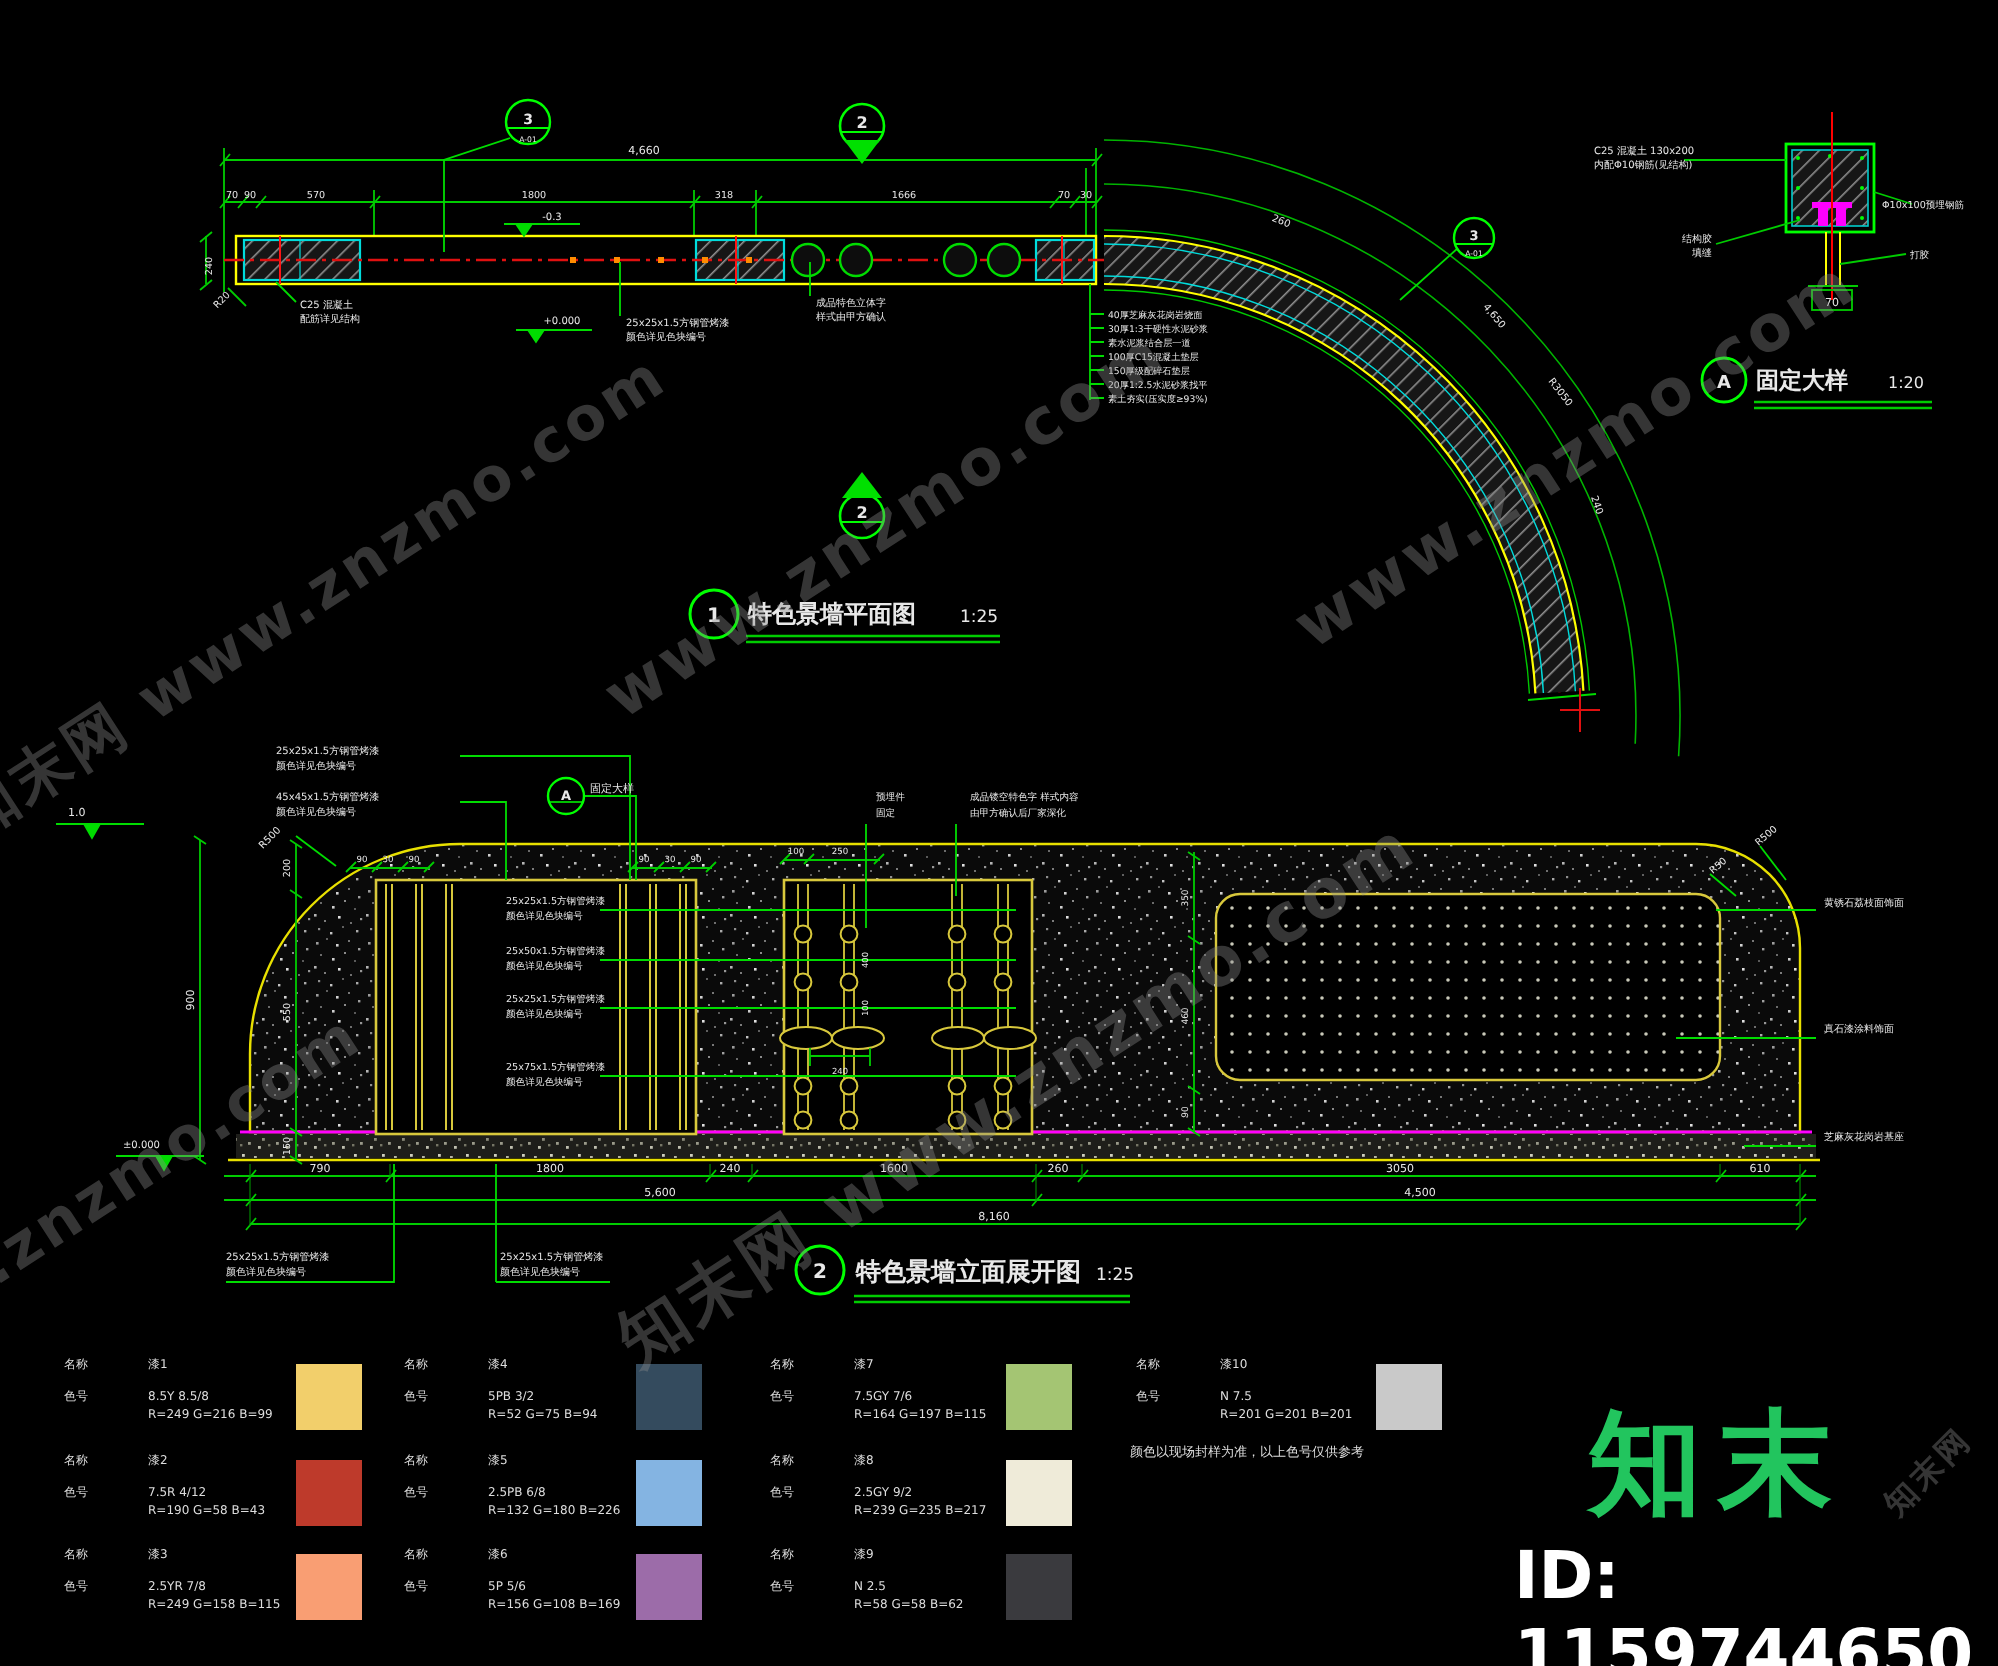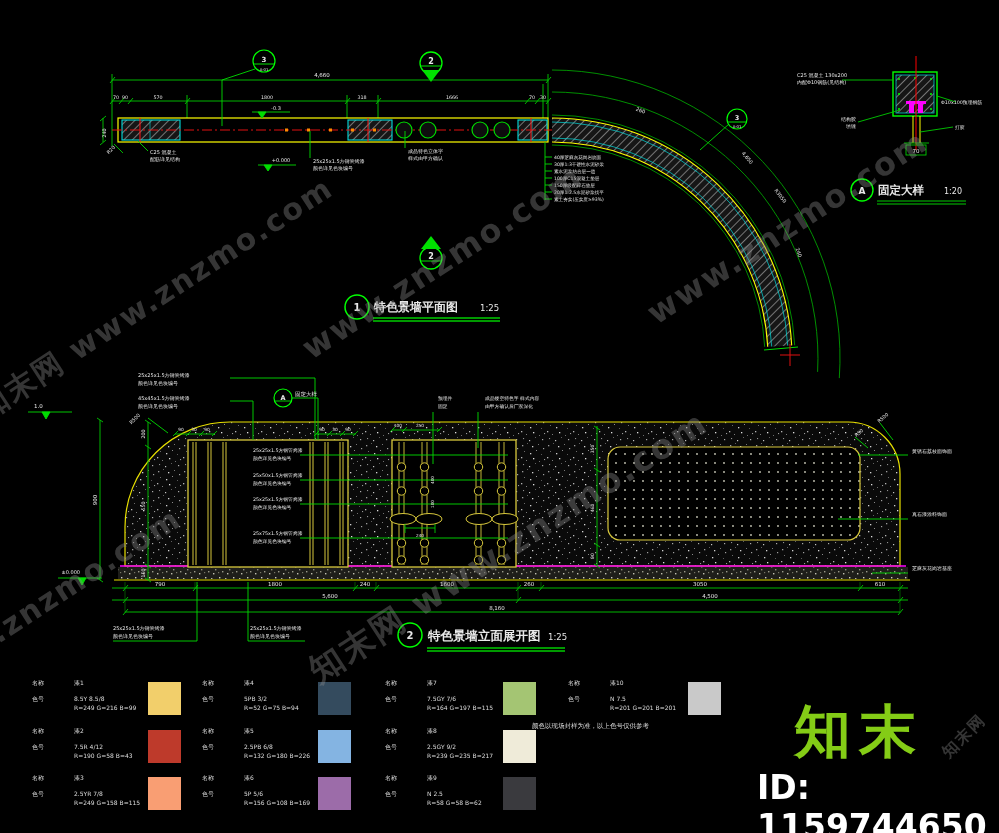--- a/index.html
+++ b/index.html
@@ -7,23 +7,23 @@
          font-family:"DejaVu Sans","Liberation Sans",sans-serif;}
   svg text{font-family:"DejaVu Sans","Liberation Sans",sans-serif;fill:#e8e8e8;}
   .wm{position:absolute;color:#8c8c8c;opacity:.38;font-weight:bold;white-space:nowrap;
       transform-origin:left top;pointer-events:none;letter-spacing:2px;}
   .lg{position:absolute;color:#ddd;font-size:6px;line-height:8px;white-space:nowrap;}
   .lg .l{display:inline-block;width:42px;}
   .r2{margin-top:8px;}
   .r3{margin-left:42px;margin-top:1px;}
   .lg-sw{position:absolute;width:33px;height:33px;}
   #logo{position:absolute;left:794px;top:694px;font-size:57px;font-weight:bold;
-        color:#84cc16;letter-spacing:8px;}
+        color:#22c55e;letter-spacing:8px;}
   #idtag{position:absolute;left:757px;top:768px;font-size:33px;font-weight:bold;color:#fff;}
-  #lgnote{position:absolute;left:532px;top:722px;font-size:6.5px;color:#ddd;}
+  #lgnote{position:absolute;left:565px;top:722px;font-size:6.5px;color:#ddd;}
 </style>
 </head>
 <body>
 
 <div id="stage">
 
 <svg width="999" height="833" viewBox="0 0 999 833">
 <defs>
   <pattern id="spk" width="26" height="26" patternUnits="userSpaceOnUse">
     <rect width="26" height="26" fill="#0a0a0a"></rect>

